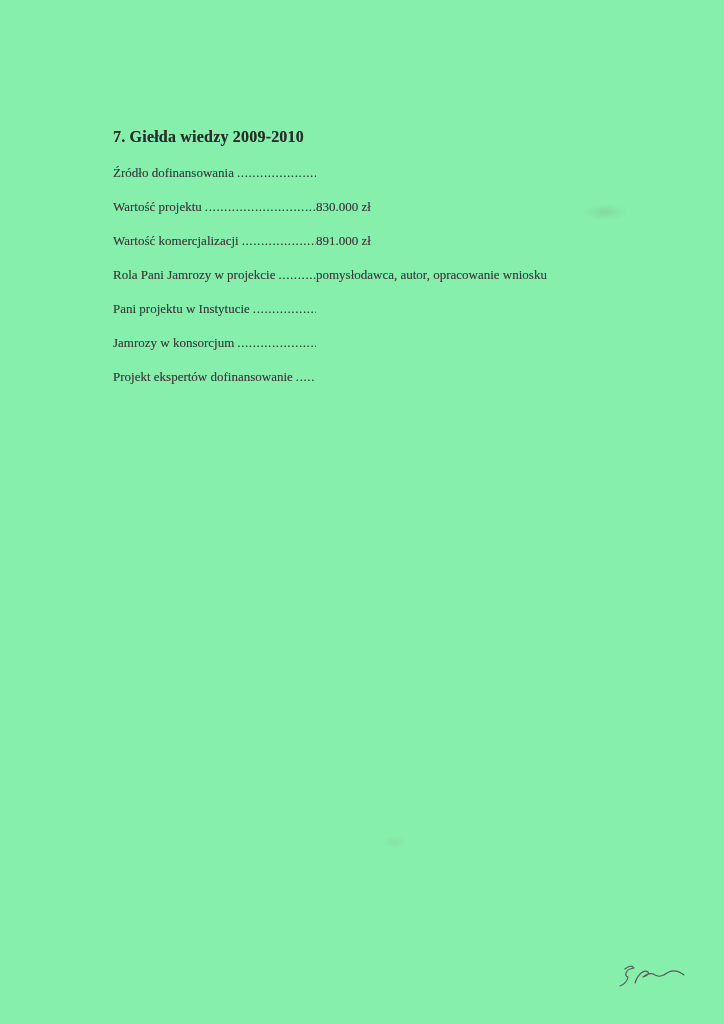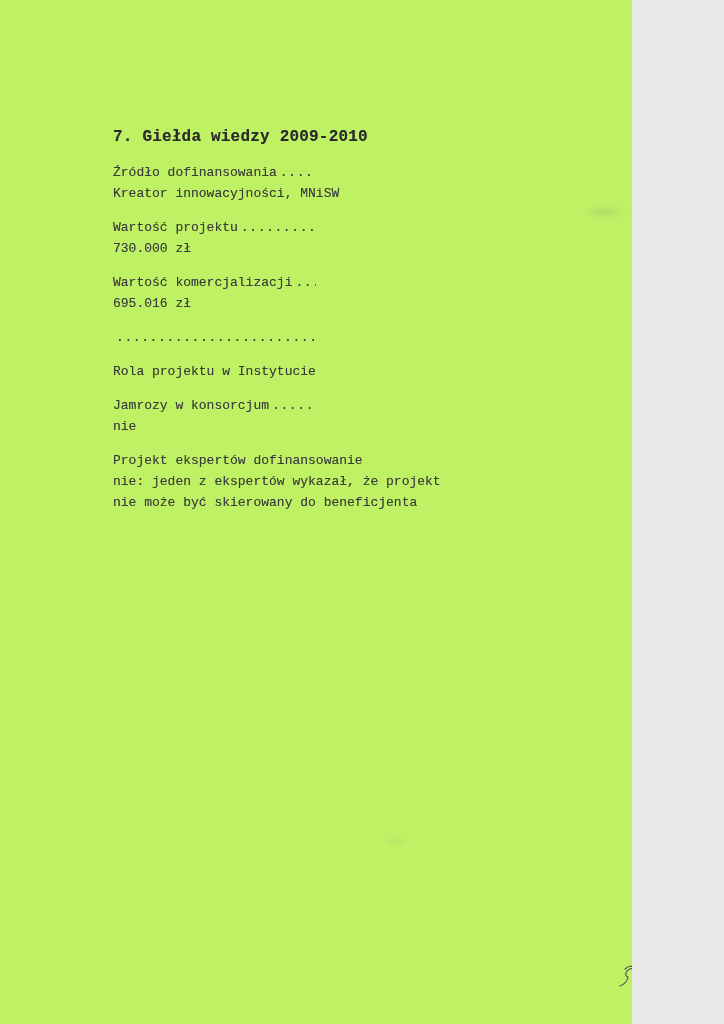--- a/index.html
+++ b/index.html
@@ -1,23 +1,23 @@
 <!DOCTYPE html>
 <html><head>
 <meta charset="utf-8">
 <style>
   * { margin: 0; padding: 0; box-sizing: border-box; }
   html, body { background: #e8e8e8; }
   .page {
     position: relative;
-    width: 632px;
+    width: 724px;
     height: 1024px;
-    background: #bef264;
+    background: #86efac;
     overflow: hidden;
-    font-family: Liberation Mono, monospace;
+    font-family: Liberation Serif, serif;
     color: #3b3b3b;
   }
   .content {
     position: absolute;
     left: 113px;
     top: 128px;
     width: 545px;
   }
   .doc-title {
     font-size: 16px;
@@ -27,21 +27,20 @@
     margin-bottom: 16px;
     text-shadow: 0 0 0.5px rgba(43,43,43,0.55);
   }
   .field-row {
     display: flex;
     align-items: baseline;
     font-size: 13px;
     line-height: 21px;
     margin-bottom: 13px;
     text-shadow: 0 0 0.5px rgba(59,59,59,0.45);
-    flex-direction: column;
   }
   .lead {
     display: flex;
     align-items: baseline;
     width: 203px;
     flex: none;
   }
   .field-label {
     flex: none;
     white-space: nowrap;
@@ -91,66 +90,65 @@
 
   <div class="content">
 
     <h1 class="doc-title">7. Giełda wiedzy 2009-2010</h1>
 
     <div class="field-row">
       <span class="lead">
         <span class="field-label">Źródło dofinansowania</span>
         <span class="leader-dots">........................................................................</span>
       </span>
-      <span class="field-value">Kreator innowacyjności, MNiSW</span>
     </div>
 
     <div class="field-row">
       <span class="lead">
         <span class="field-label">Wartość projektu</span>
         <span class="leader-dots">........................................................................</span>
       </span>
-      <span class="field-value">730.000 zł</span>
+      <span class="field-value">830.000 zł</span>
     </div>
 
     <div class="field-row">
       <span class="lead">
         <span class="field-label">Wartość komercjalizacji</span>
         <span class="leader-dots">........................................................................</span>
       </span>
-      <span class="field-value">695.016 zł</span>
+      <span class="field-value">891.000 zł</span>
     </div>
 
     <div class="field-row">
       <span class="lead">
+        <span class="field-label">Rola Pani Jamrozy w projekcie</span>
         <span class="leader-dots">........................................................................</span>
       </span>
+      <span class="field-value">pomysłodawca, autor, opracowanie wniosku</span>
     </div>
 
     <div class="field-row">
       <span class="lead">
-        <span class="field-label">Rola projektu w Instytucie</span>
+        <span class="field-label">Pani projektu w Instytucie</span>
         <span class="leader-dots">........................................................................</span>
       </span>
     </div>
 
     <div class="field-row">
       <span class="lead">
         <span class="field-label">Jamrozy w konsorcjum</span>
         <span class="leader-dots">........................................................................</span>
       </span>
-      <span class="field-value">nie</span>
     </div>
 
     <div class="field-row">
       <span class="lead">
         <span class="field-label">Projekt ekspertów dofinansowanie</span>
         <span class="leader-dots">........................................................................</span>
       </span>
-      <span class="field-value">nie: jeden z ekspertów wykazał, że projekt nie może być skierowany do beneficjenta</span>
     </div>
 
   </div>
 
   <div class="smudge smudge-a"></div>
   <div class="smudge smudge-b"></div>
 
   <div class="signature">
     <svg viewBox="0 0 90 42" xmlns="http://www.w3.org/2000/svg">
       <g fill="none" stroke="#5a5a5a" stroke-width="1.2" stroke-linecap="round" stroke-linejoin="round">

